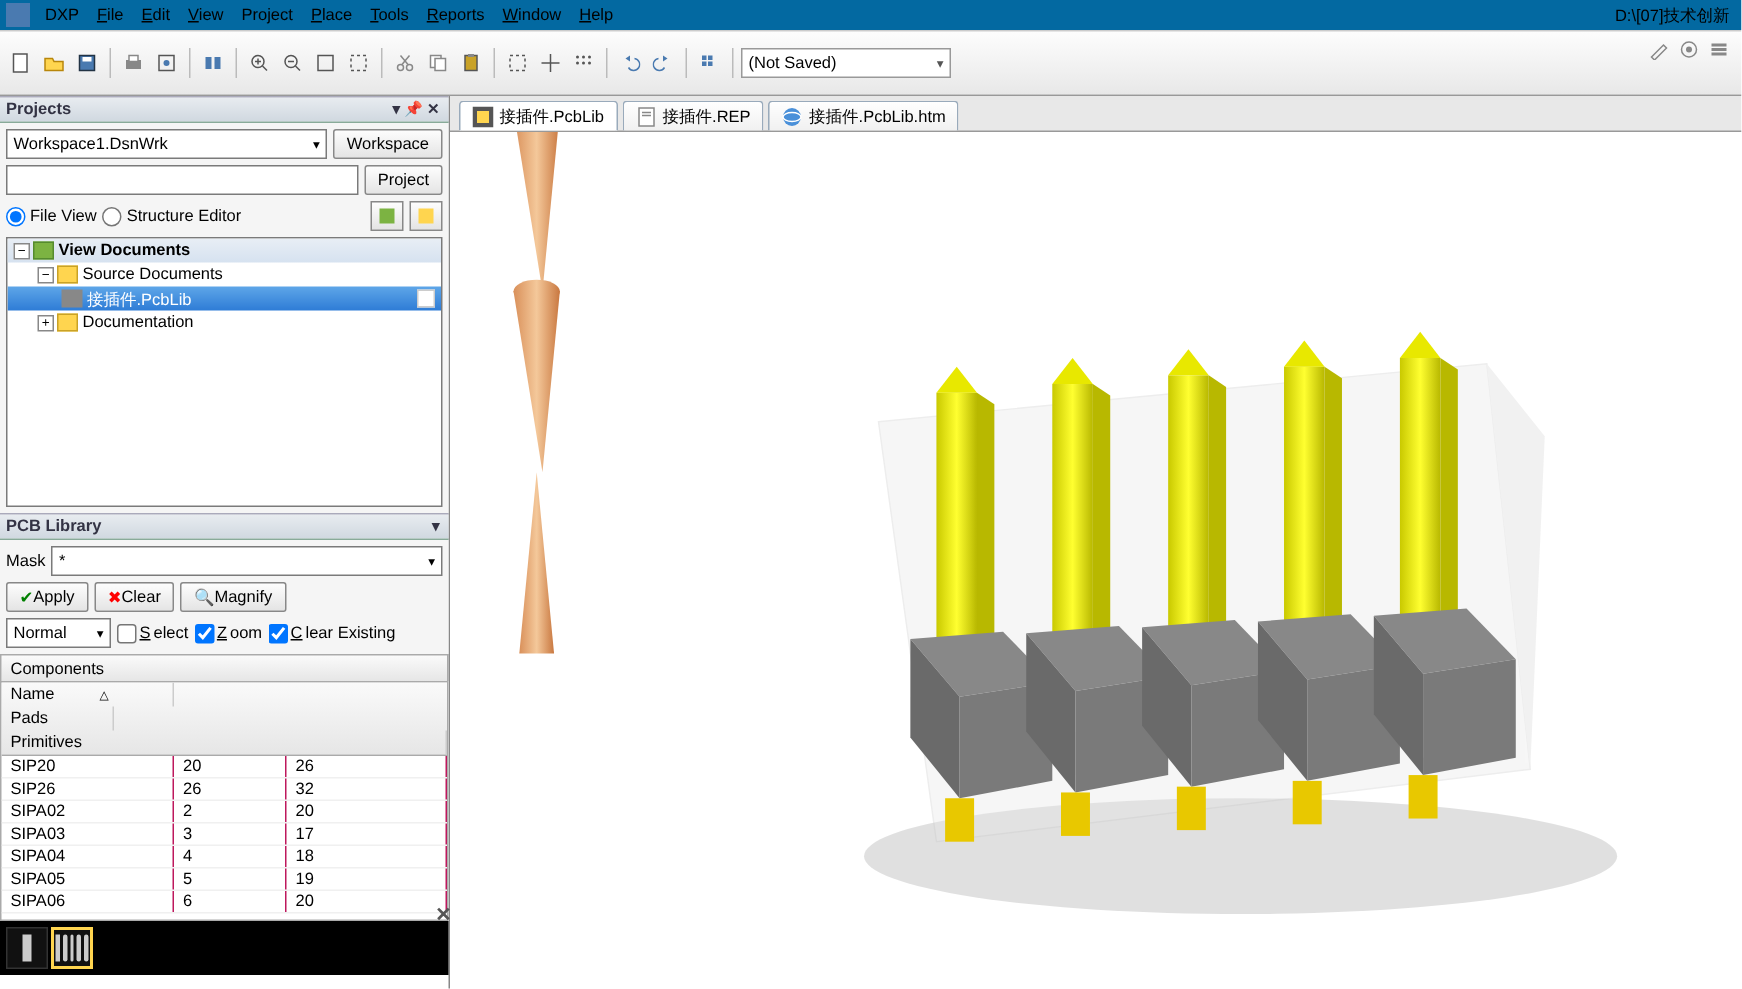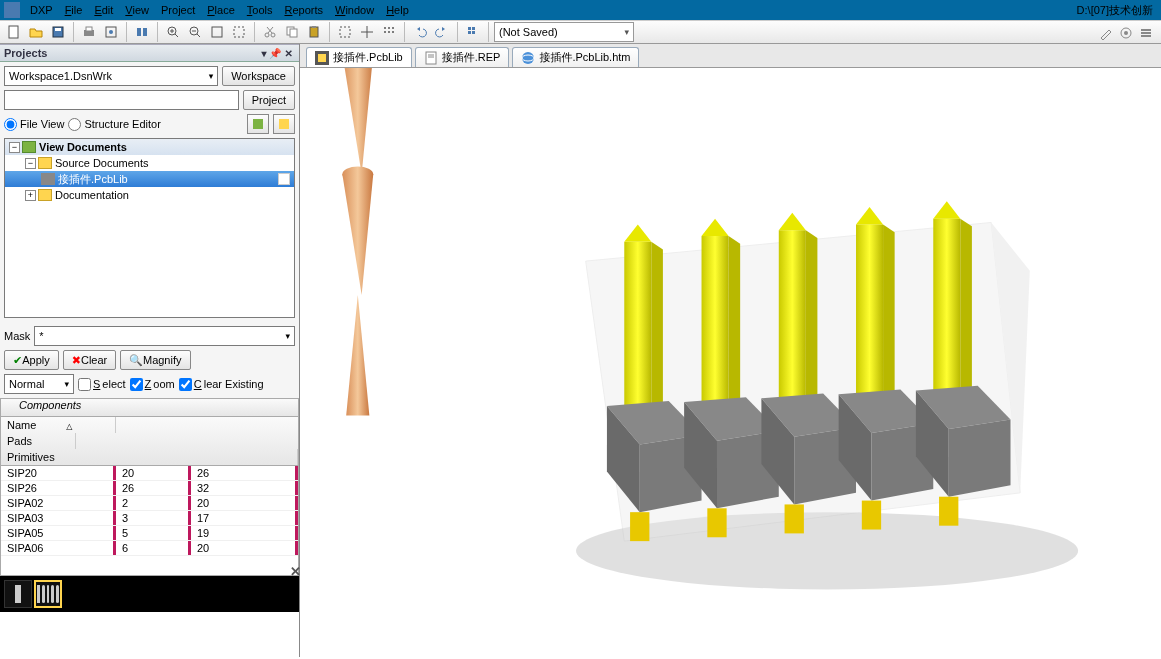--- a/index.html
+++ b/index.html
@@ -6,21 +6,21 @@
 body { margin: 0; padding: 0; background: #fff; width: 1161px; height: 659px; overflow: hidden; position: relative; }
 
 
 .menubar { height: 20px; display: flex; align-items: center; padding: 0 4px; background: #0369a1; }
 .menubar .app-icon { width: 16px; height: 16px; background: #4a7ab0; margin-right: 4px; display:inline-block;}
 .menubar .menu-item { padding: 2px 6px; cursor: default; }
 .menubar .menu-item u { text-decoration: underline; }
 .path-label { margin-left: auto; padding-right: 4px; color: #000; }
 
 
-.toolbar { height: 24px; background: linear-gradient(#fdfdfd,#e8e8e8); border-top:1px solid #ccc; border-bottom:1px solid #999; display:flex; align-items:center; padding: 0 4px; gap:2px;text-align:right;}
+.toolbar { height: 44px; background: linear-gradient(#fdfdfd,#e8e8e8); border-top:1px solid #ccc; border-bottom:1px solid #999; display:flex; align-items:center; padding: 0 4px; gap:2px;text-align:right;}
 .tb-btn { width: 20px; height: 20px; display:flex; align-items:center; justify-content:center; border:1px solid transparent; }
 .tb-sep { width:1px; height:20px; background:#bbb; margin:0 3px; }
 .tb-dd { height:20px; border:1px solid #999; background:#fff; padding:0 18px 0 4px; min-width:140px; position:relative; display:flex; align-items:center;}
 .tb-dd::after { content:"▾"; position:absolute; right:4px; font-size:9px; color:#555;}
 
 
 .main { display:flex; height: calc(100% - 46px); }
 .left-col { width: 300px; display:flex; flex-direction:column; border-right:1px solid #888; position:relative;}
 .right-col { flex:1; display:flex; flex-direction:column; }
 
@@ -53,27 +53,27 @@
 .tree-row .ind1{width:16px;display:inline-block;}
 .tree-row .ind2{width:32px;display:inline-block;}
 .tree-row .page-icon{width:12px;height:12px;background:#fff;border:1px solid #ccc;margin-left:auto;margin-right:4px;}
 
 
 .pcblib-body { background:#f5f5f5; padding:4px; display:flex; flex-direction:column; gap:4px;}
 .check { display:flex; align-items:center; gap:2px;}
 .check input{margin:0;}
 
 
-.grid-head { background:linear-gradient(#fafafa,#e6e6e6); height:18px; display:flex; align-items:flex-start; padding:0 18px; border:1px solid #aaa; border-bottom:none;font-style:italic;}
+.grid-head { background:linear-gradient(#fafafa,#e6e6e6); height:18px; display:flex; align-items:center; padding:0 6px; border:1px solid #aaa; border-bottom:none;}
 .grid { background:#fff; border:1px solid #aaa; height:160px; overflow:auto;}
 .grid-header-row { display:flex; background:linear-gradient(#fafafa,#e6e6e6); border-bottom:1px solid #aaa; position:sticky; top:0;flex-direction:column;}
 .grid-header-row .col { padding:2px 6px; border-right:1px solid #ccc;}
 .col-name{width:115px;} .col-pads{width:75px;} .col-prim{flex:1;}
 .grid-row { display:flex; border-bottom:1px solid #f0f0f0;}
-.grid-row .col{padding:1px 6px; border-right:3px solid #be185d;}
+.grid-row .col{padding:1px 6px; border-right:1px solid #be185d;}
 .sort-arrow{font-size:8px; margin-left:30px;}
 
 
 .preview-strip { height:36px; background:#000; display:flex; align-items:center; padding:0 4px; gap:2px; position:relative;}
 .preview-strip .thumb { width:28px; height:28px; border:1px solid #333; background:#111; display:flex; align-items:center; justify-content:center;}
 .preview-strip .thumb.sel{border:2px solid #ffd54f;}
 .preview-strip .close-x{position:absolute; right:-2px; top:-12px; font-size:13px; font-weight:bold; color:#555; cursor:pointer;}
 .pad{width:6px;height:18px;background:#ccc;border-radius:3px;margin:0 1px;}
 .padr{width:6px;height:18px;background:#ccc;margin:0 1px;}
 
@@ -331,20 +331,25 @@
         </div>
         <div class="tree-row">
           <span class="ind1"></span>
           <span class="exp">+</span>
           <span class="fold yellow"></span>
           <span>Documentation</span>
         </div>
       </div>
     </div>
 
+    <div class="panel-head">
+      <span>PCB Library</span>
+        <span class="spacer"></span>
+      <span class="pin">▾</span>
+    </div>
     <div class="pcblib-body">
       <div class="row">
         <span>Mask</span>
         <div class="combo">
             <span>*</span>
           </div>
       </div>
       <div class="row">
         <div class="btn">
             <span style="color:green">✔ </span>
@@ -391,20 +396,25 @@
           </div>
           <div class="grid-row">
             <div class="col col-name">SIPA02</div>
             <div class="col col-pads">2</div>
             <div class="col col-prim">20</div>
           </div>
           <div class="grid-row">
             <div class="col col-name">SIPA03</div>
             <div class="col col-pads">3</div>
             <div class="col col-prim">17</div>
+          </div>
+          <div class="grid-row">
+            <div class="col col-name">SIPA04</div>
+            <div class="col col-pads">4</div>
+            <div class="col col-prim">18</div>
           </div>
           <div class="grid-row">
             <div class="col col-name">SIPA05</div>
             <div class="col col-pads">5</div>
             <div class="col col-prim">19</div>
           </div>
           <div class="grid-row">
             <div class="col col-name">SIPA06</div>
             <div class="col col-pads">6</div>
             <div class="col col-prim">20</div>

